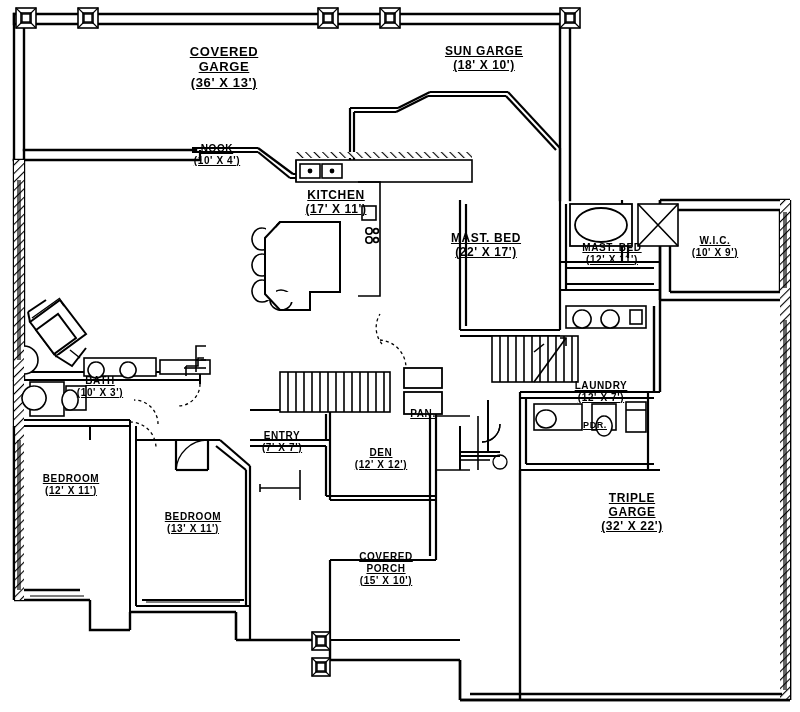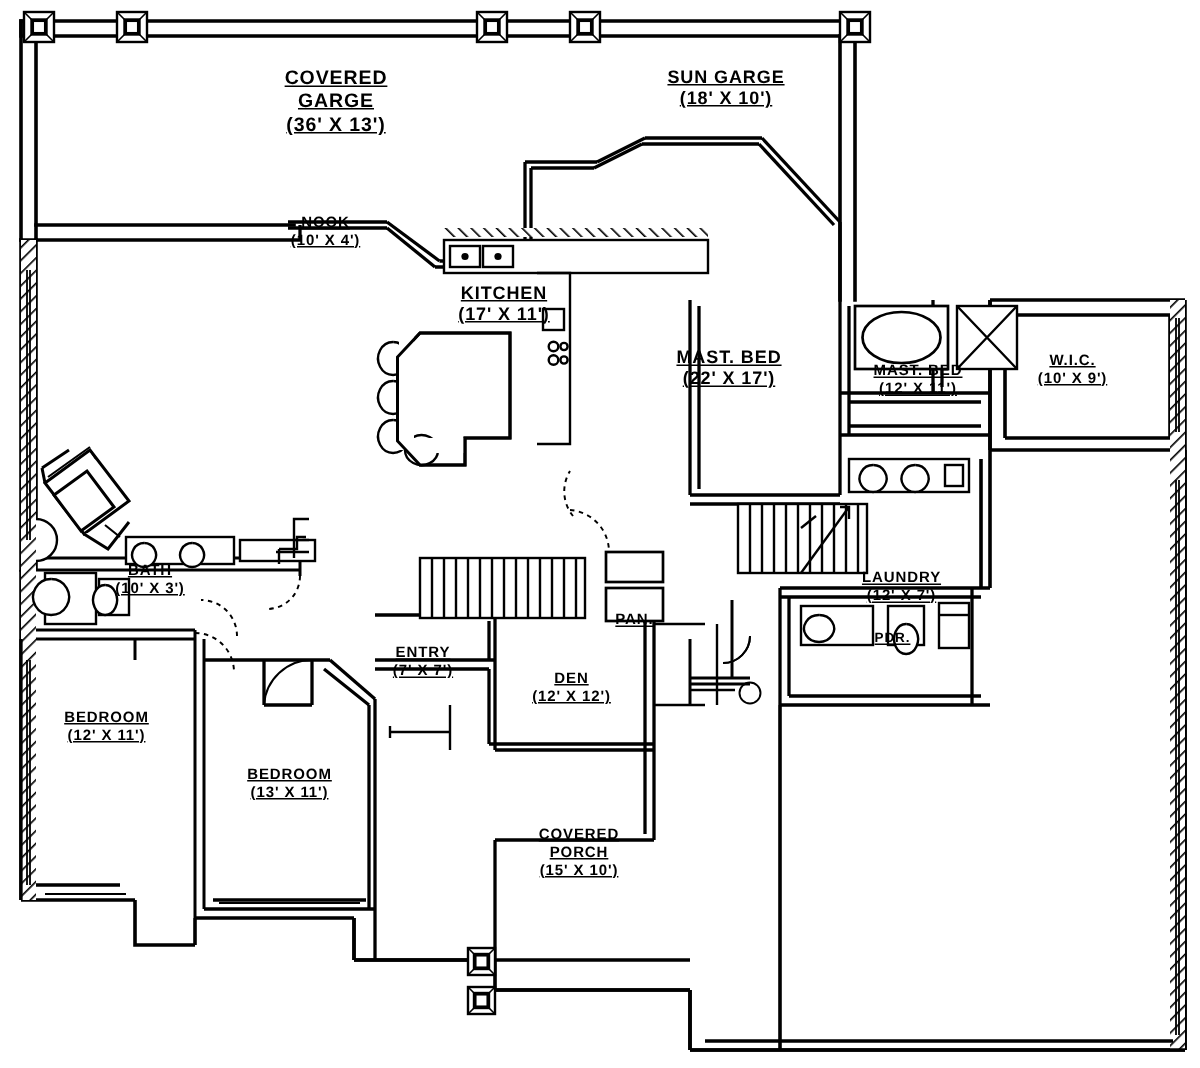--- a/index.html
+++ b/index.html
@@ -525,20 +525,25 @@
   <div class="room-label sz-11" style="left:71px; top:473px;">
     <span class="ln">BEDROOM</span>
     <span class="ln">(12' X 11')</span>
   </div>
 
   <div class="room-label sz-11" style="left:193px; top:511px;">
     <span class="ln">BEDROOM</span>
     <span class="ln">(13' X 11')</span>
   </div>
 
+  <div class="room-label sz-12" style="left:632px; top:491px;">
+    <span class="ln">TRIPLE</span>
+    <span class="ln">GARGE</span>
+    <span class="ln">(32' X 22')</span>
+  </div>
 
   <div class="room-label sz-11" style="left:386px; top:551px;">
     <span class="ln">COVERED</span>
     <span class="ln">PORCH</span>
     <span class="ln">(15' X 10')</span>
   </div>
 
 </div>
 
 </body></html>

